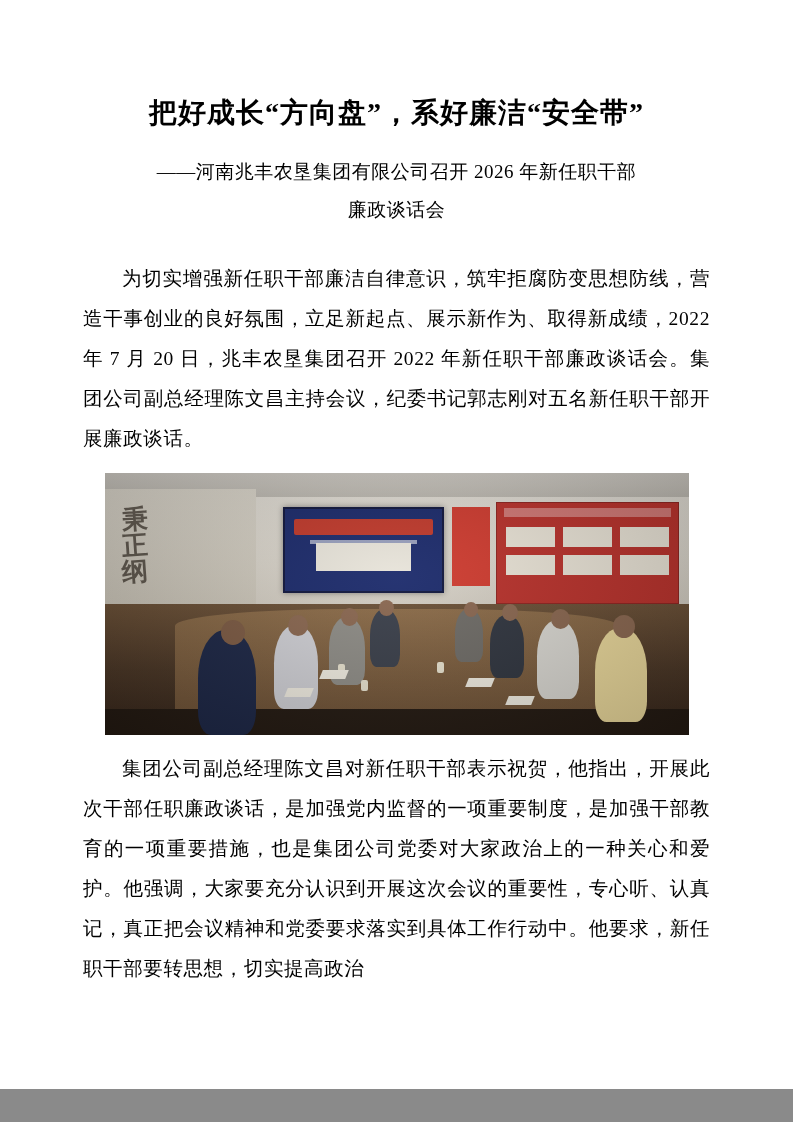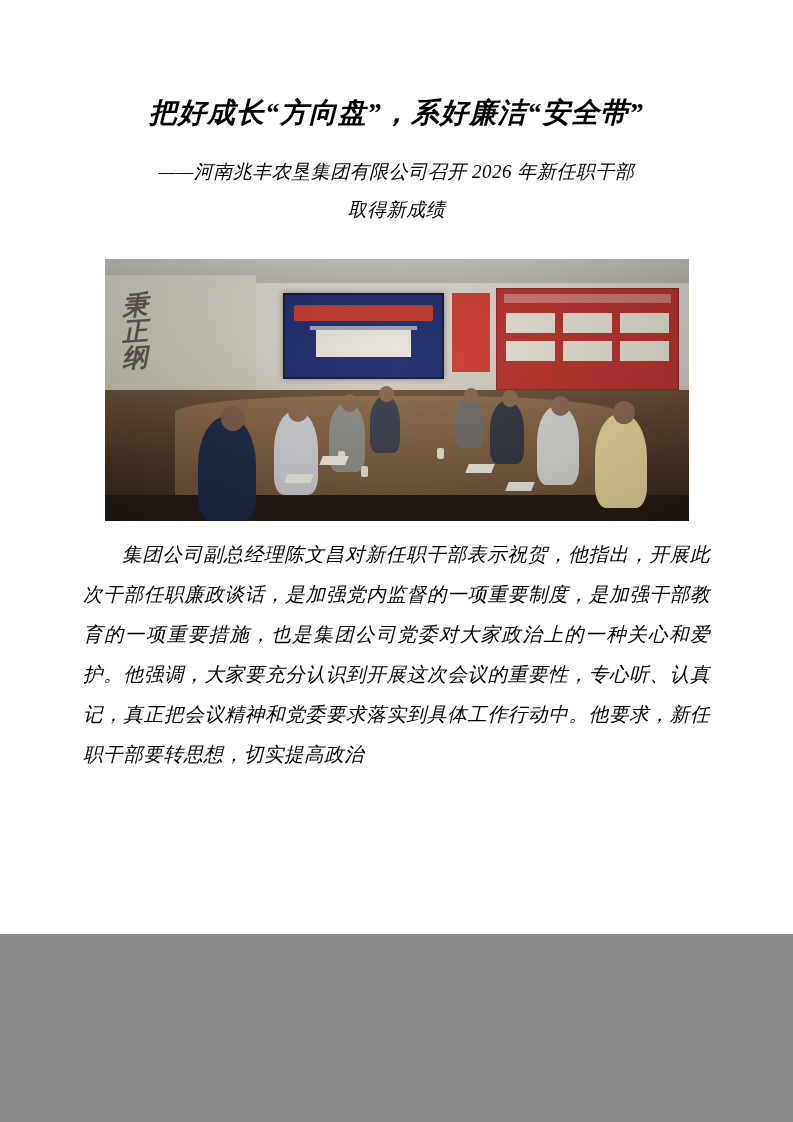--- a/index.html
+++ b/index.html
@@ -5,27 +5,26 @@
   html, body {
     margin: 0;
     padding: 0;
     background: #8a8a8a;
   }
   body {
     font-family: "Liberation Serif", "DejaVu Serif", serif;
   }
   .page {
     width: 793px;
-    height: 934px;
+    height: 1089px;
     background: #ffffff;
     position: relative;
     margin: 0 auto;
     overflow: hidden;
     box-sizing: border-box;
-    font-style: italic;
   }
   .content {
     padding: 95px 83px 0 83px;
     box-sizing: border-box;
   }
   .doc-title {
     font-family: "Liberation Serif", "DejaVu Serif", serif;
     font-size: 28px;
     font-weight: bold;
     text-align: center;
@@ -162,23 +161,24 @@
 </head>
 <body>
 
 <div class="page">
   <div class="content">
 
     <h1 class="doc-title">把好成长“方向盘”，系好廉洁“安全带”</h1>
 
     <div class="doc-subtitle">
       <div>——河南兆丰农垦集团有限公司召开 2026 年新任职干部</div>
-      <div>取得新成绩</div>
+      <div>廉政谈话会</div>
     </div>
 
+    <p class="body-para para-top">为切实增强新任职干部廉洁自律意识，筑牢拒腐防变思想防线，营造干事创业的良好氛围，立足新起点、展示新作为、取得新成绩，2022 年 7 月 20 日，兆丰农垦集团召开 2022 年新任职干部廉政谈话会。集团公司副总经理陈文昌主持会议，纪委书记郭志刚对五名新任职干部开展廉政谈话。</p>
 
     <div class="photo-wrap">
       <div class="photo">
         <div class="ph-wall"></div>
         <div class="ph-ceiling"></div>
         <div class="ph-wall-left"></div>
 
         <div class="calligraphy">
           <span>秉</span>
             <span>正</span>

